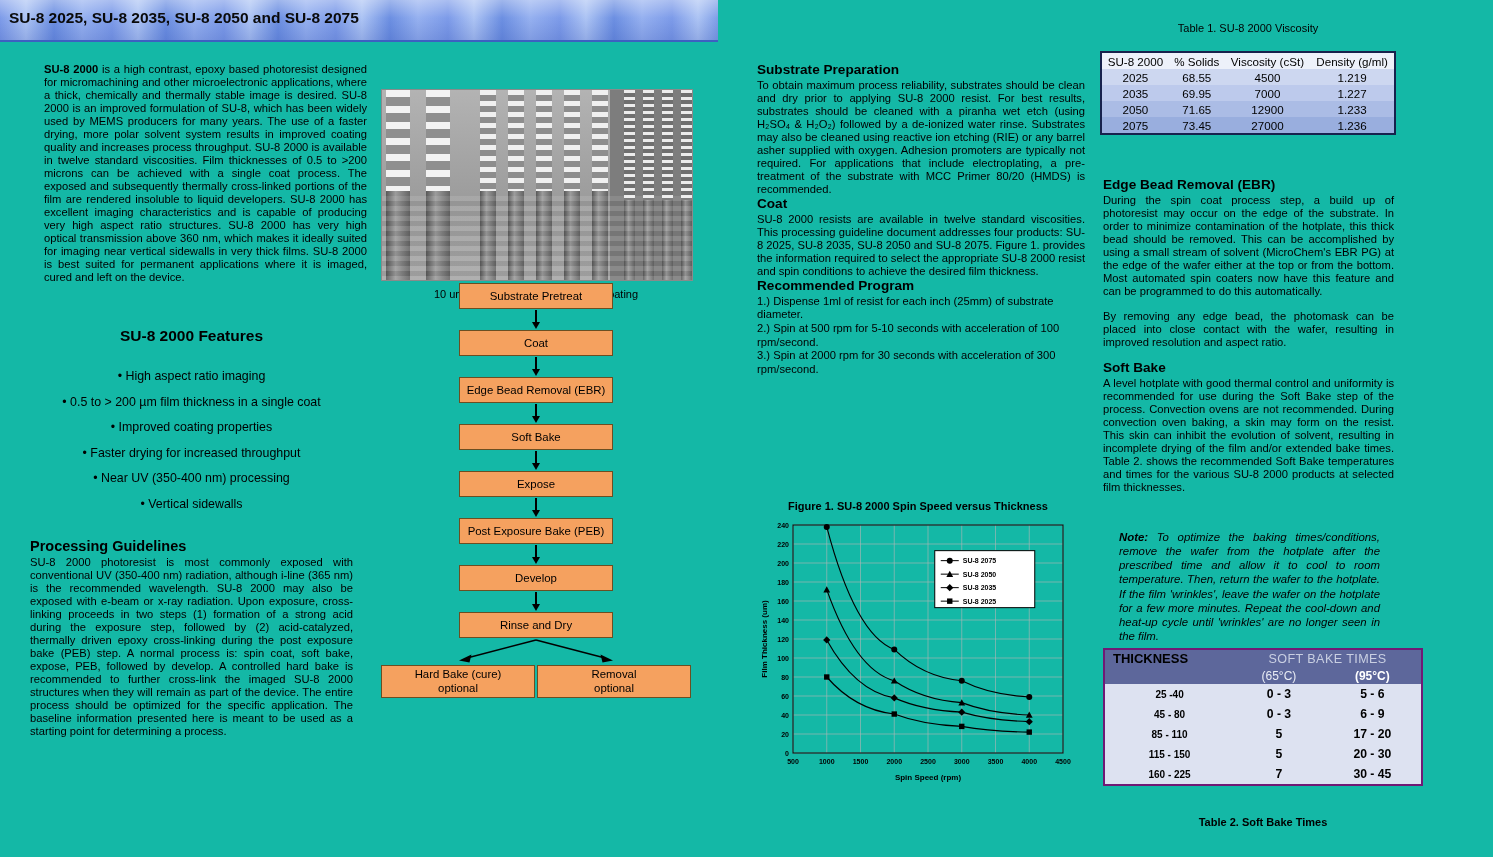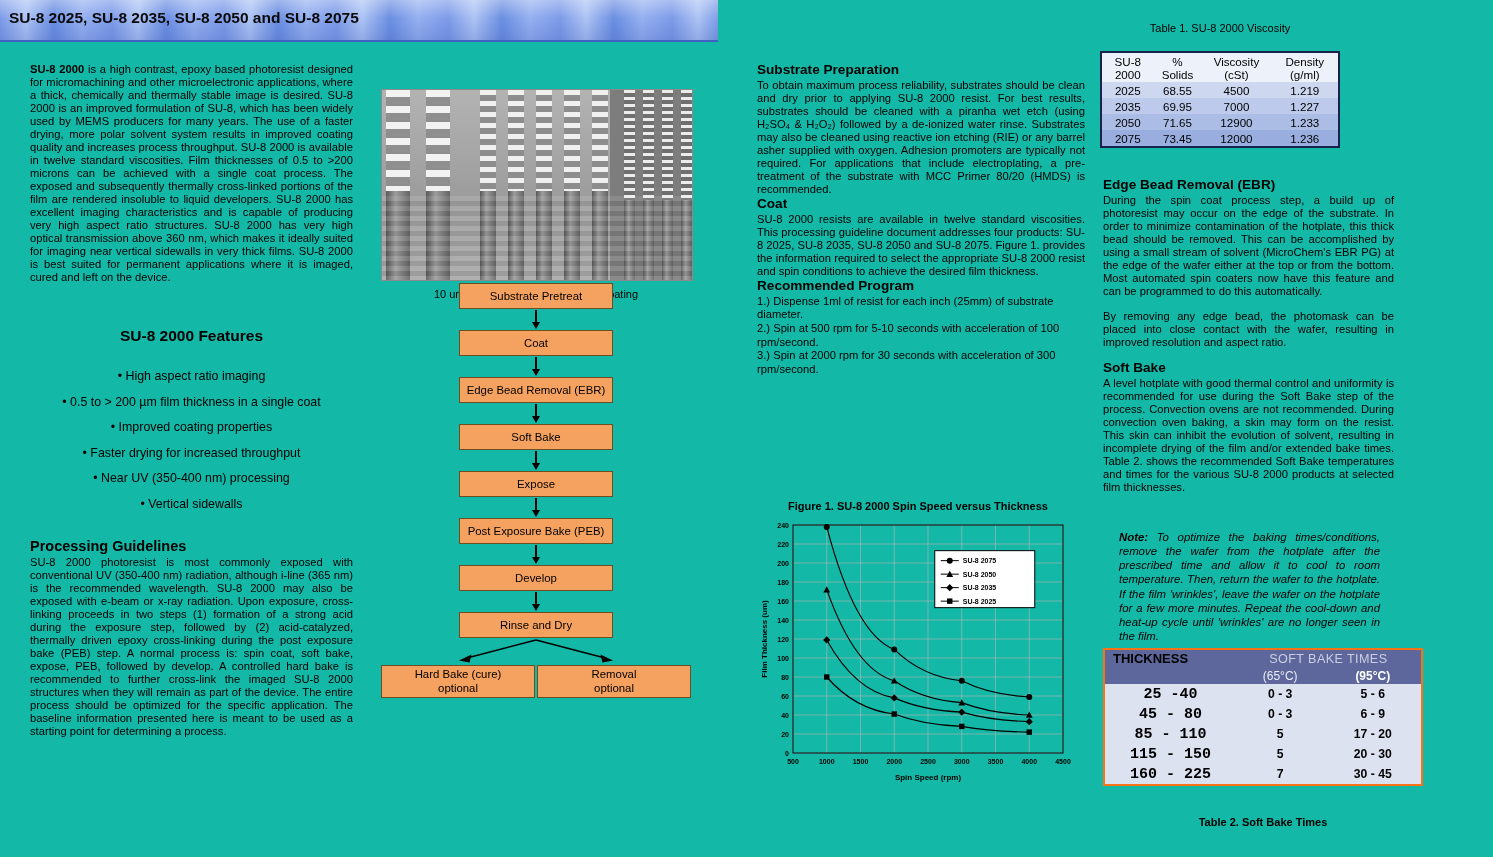--- a/index.html
+++ b/index.html
@@ -15,21 +15,21 @@
   #banner h1{margin:0;padding:9px 0 0 9px;font-size:15.5px;font-weight:bold;color:#0a0a0a;}
 
   
   .body-text{font-size:11.2px;line-height:1.16;text-align:justify;margin:0;}
   .b{font-weight:bold;}
   h3.sec{font-size:13.6px;margin:0 0 2px 0;}
   .mt{margin-top:13px;}
   .caption{font-size:11px;text-align:center;}
 
   
-  #intro{position:absolute;left:30px;top:63px;width:323px;}
+  #intro{position:absolute;left:44px;top:63px;width:323px;}
   #features{position:absolute;left:30px;top:327px;width:323px;text-align:center;}
   #features h2{font-size:15.5px;margin:0 0 24px 0;}
   #features ul{list-style:none;margin:0;padding:0;font-size:12.4px;}
   #features li{margin-bottom:11.5px;}
   #features li::before{content:"\2022\00a0";}
   #guidelines{position:absolute;left:30px;top:538px;width:323px;}
   #guidelines h3{font-size:14.5px;margin:0 0 2px 0;}
 
   
   #photo-block{position:absolute;left:381px;top:65px;width:310px;margin-top:24px;}
@@ -65,49 +65,49 @@
 
   
   #substrate-col{position:absolute;left:757px;top:62px;width:328px;}
   .prog{font-size:11.2px;line-height:1.22;text-align:left;margin:0;}
 
   
   #figure1{position:absolute;left:757px;top:500px;width:322px;}
   .fig-title{font-size:11px;font-weight:bold;text-align:center;margin-bottom:3px;}
 
   
-  #table1-block{position:absolute;left:1100px;top:22px;width:240px;}
+  #table1-block{position:absolute;left:1100px;top:22px;width:296px;}
   #table1-block .caption{margin-bottom:17px;}
   table.t1{width:100%;border-collapse:collapse;border:2px solid #17224d;font-size:11.6px;}
   .t1 td{padding:1.5px 4px;text-align:center;}
   .t1 tr.hdr{background:#edf1fa;}
   .t1 tr.r0{background:#cdd7f0;}
   .t1 tr.r1{background:#bdcaec;}
   .t1 tr.r2{background:#abbce5;}
   .t1 tr.r3{background:#99aede;}
 
   
   #ebr{position:absolute;left:1103px;top:177px;width:291px;}
   #ebr p + p{margin-top:12px;}
   #softbake{position:absolute;left:1103px;top:360px;width:291px;}
   #note{position:absolute;left:1103px;top:514px;width:293px;}
   .note{font-style:italic;font-size:11.4px;line-height:1.24;text-align:justify;margin:16px;}
 
   
   #table2-block{position:absolute;left:1103px;top:648px;width:320px;}
-  table.t2{width:100%;border-collapse:collapse;border:2px solid #f97316;}
+  table.t2{width:100%;border-collapse:collapse;border:2px solid #701a75;}
   .t2 td{padding:1px 4px;}
   .t2 tr.h1 td, .t2 tr.h2 td, .t2 tr.h3 td{background:#5d679b;}
   .t2 tr.h1 td.c1{color:#000;font-weight:bold;font-size:13px;padding-left:8px;}
   .t2 tr.h1 td.span{color:#c9cfe2;font-size:12.6px;text-align:center;letter-spacing:0.4px;}
   .t2 tr.h2 td{text-align:center;font-size:12px;color:#e9ecf5;padding-top:2px;}
   .t2 tr.h2 td.c3{font-weight:bold;color:#ffffff;}
   .t2 tr.h3 td{text-align:center;font-size:11.6px;color:#0a0a14;font-weight:bold;padding-bottom:3px;}
   .t2 tbody td{background:#dde2f1;text-align:center;font-size:12.2px;font-weight:600;height:18px;}
-  .t2 tbody td.c1{font-weight:bold;font-size:15px;font-family:Liberation Mono, monospace;}
+  .t2 tbody td.c1{font-weight:bold;font-size:10px;}
   .t2cap{margin-top:30px;font-weight:bold;}
 </style>
 </head>
 <body>
 
 <div class="page">
 
   <header id="banner">
     <h1>SU-8 2025, SU-8 2035, SU-8 2050 and SU-8 2075</h1>
   </header>
@@ -376,21 +376,21 @@
         </tr>
         <tr class="r2">
           <td>2050</td>
           <td>71.65</td>
           <td>12900</td>
           <td>1.233</td>
         </tr>
         <tr class="r3">
           <td>2075</td>
           <td>73.45</td>
-          <td>12000</td>
+          <td>27000</td>
           <td>1.236</td>
         </tr>
       </tbody>
     </table>
   </section>
 
   <section id="ebr">
     <h3 class="sec">Edge Bead Removal (EBR)</h3>
     <p class="body-text">During the spin coat process step, a build up of photoresist may occur on the edge of the substrate. In order to minimize contamination of the hotplate, this thick bead should be removed. This can be accomplished by using a small stream of solvent (MicroChem's EBR PG) at the edge of the wafer either at the top or from the bottom.  Most automated spin coaters now have this feature and can be programmed to do this automatically.</p>
     <p class="body-text">By removing any edge bead, the photomask can be placed into close contact with the wafer, resulting in improved resolution and aspect ratio.</p>

